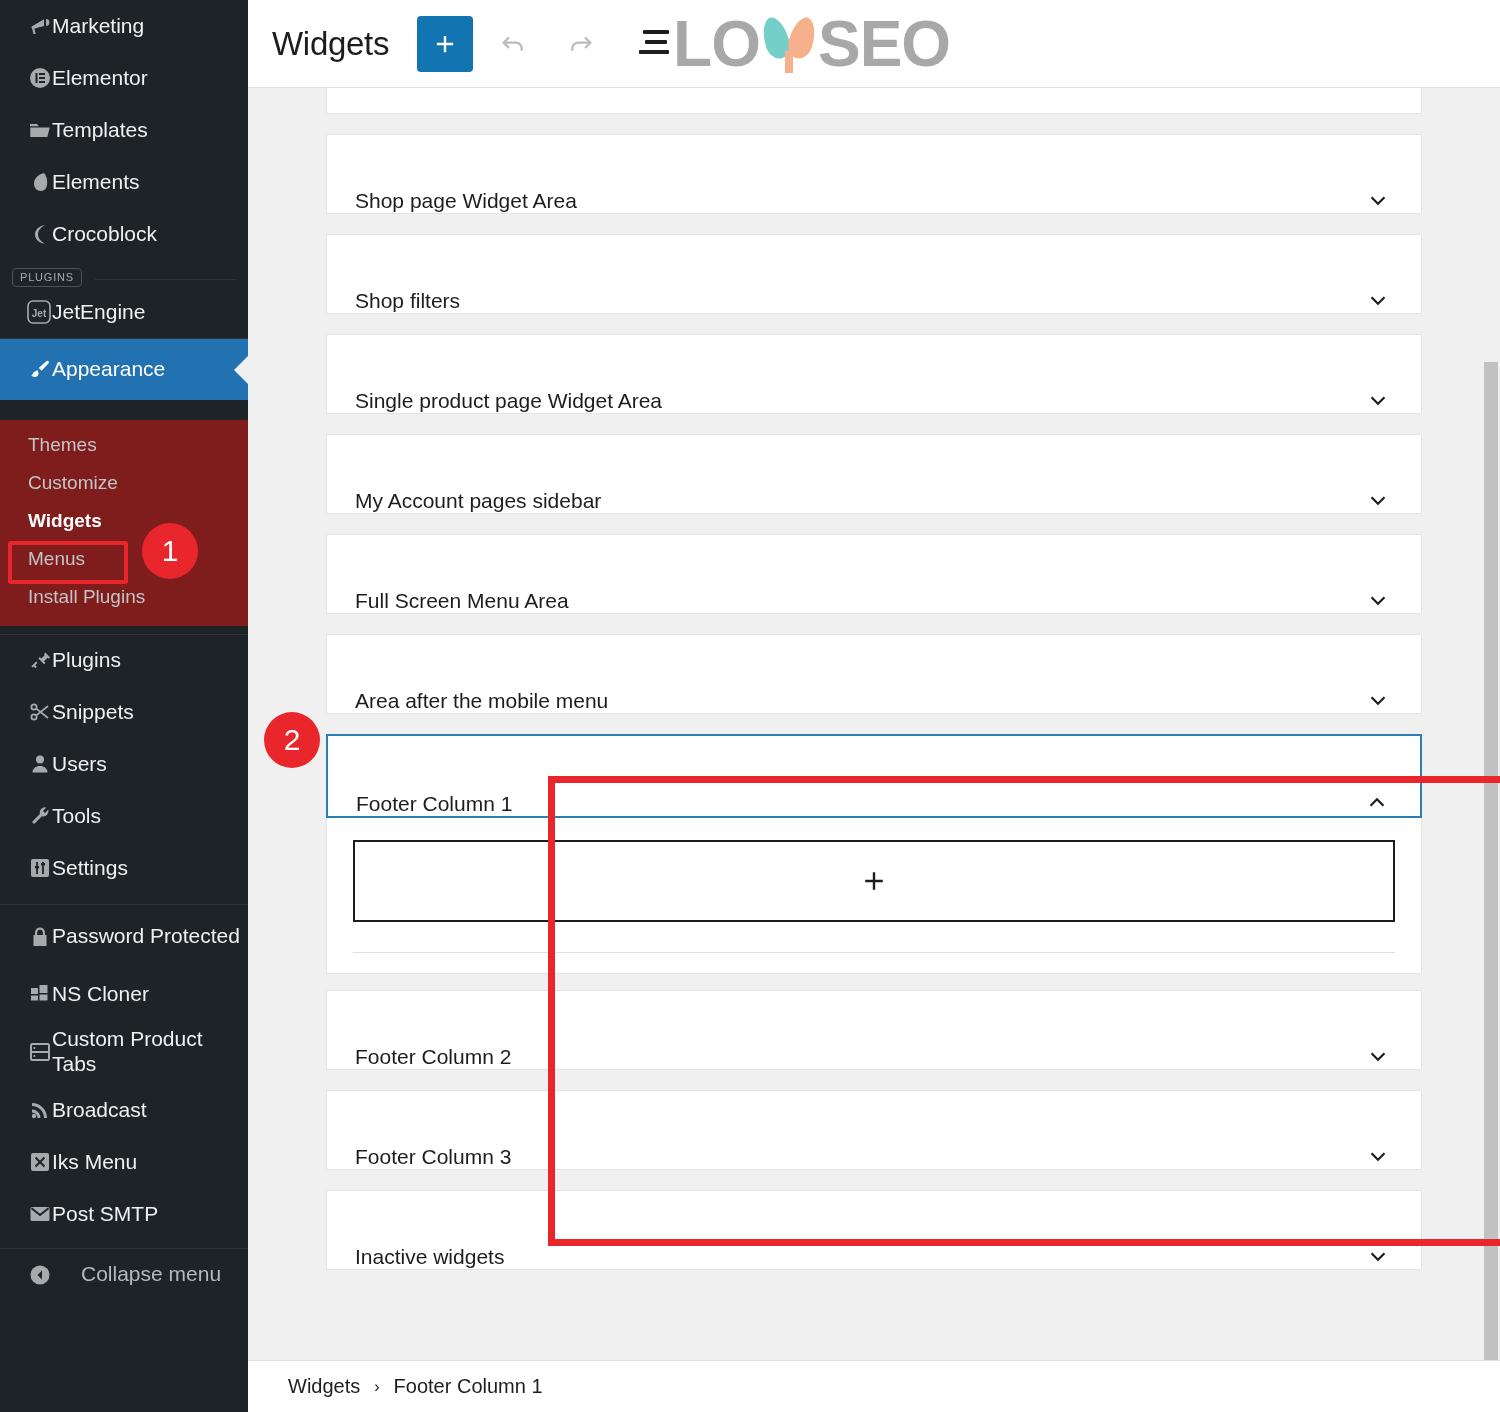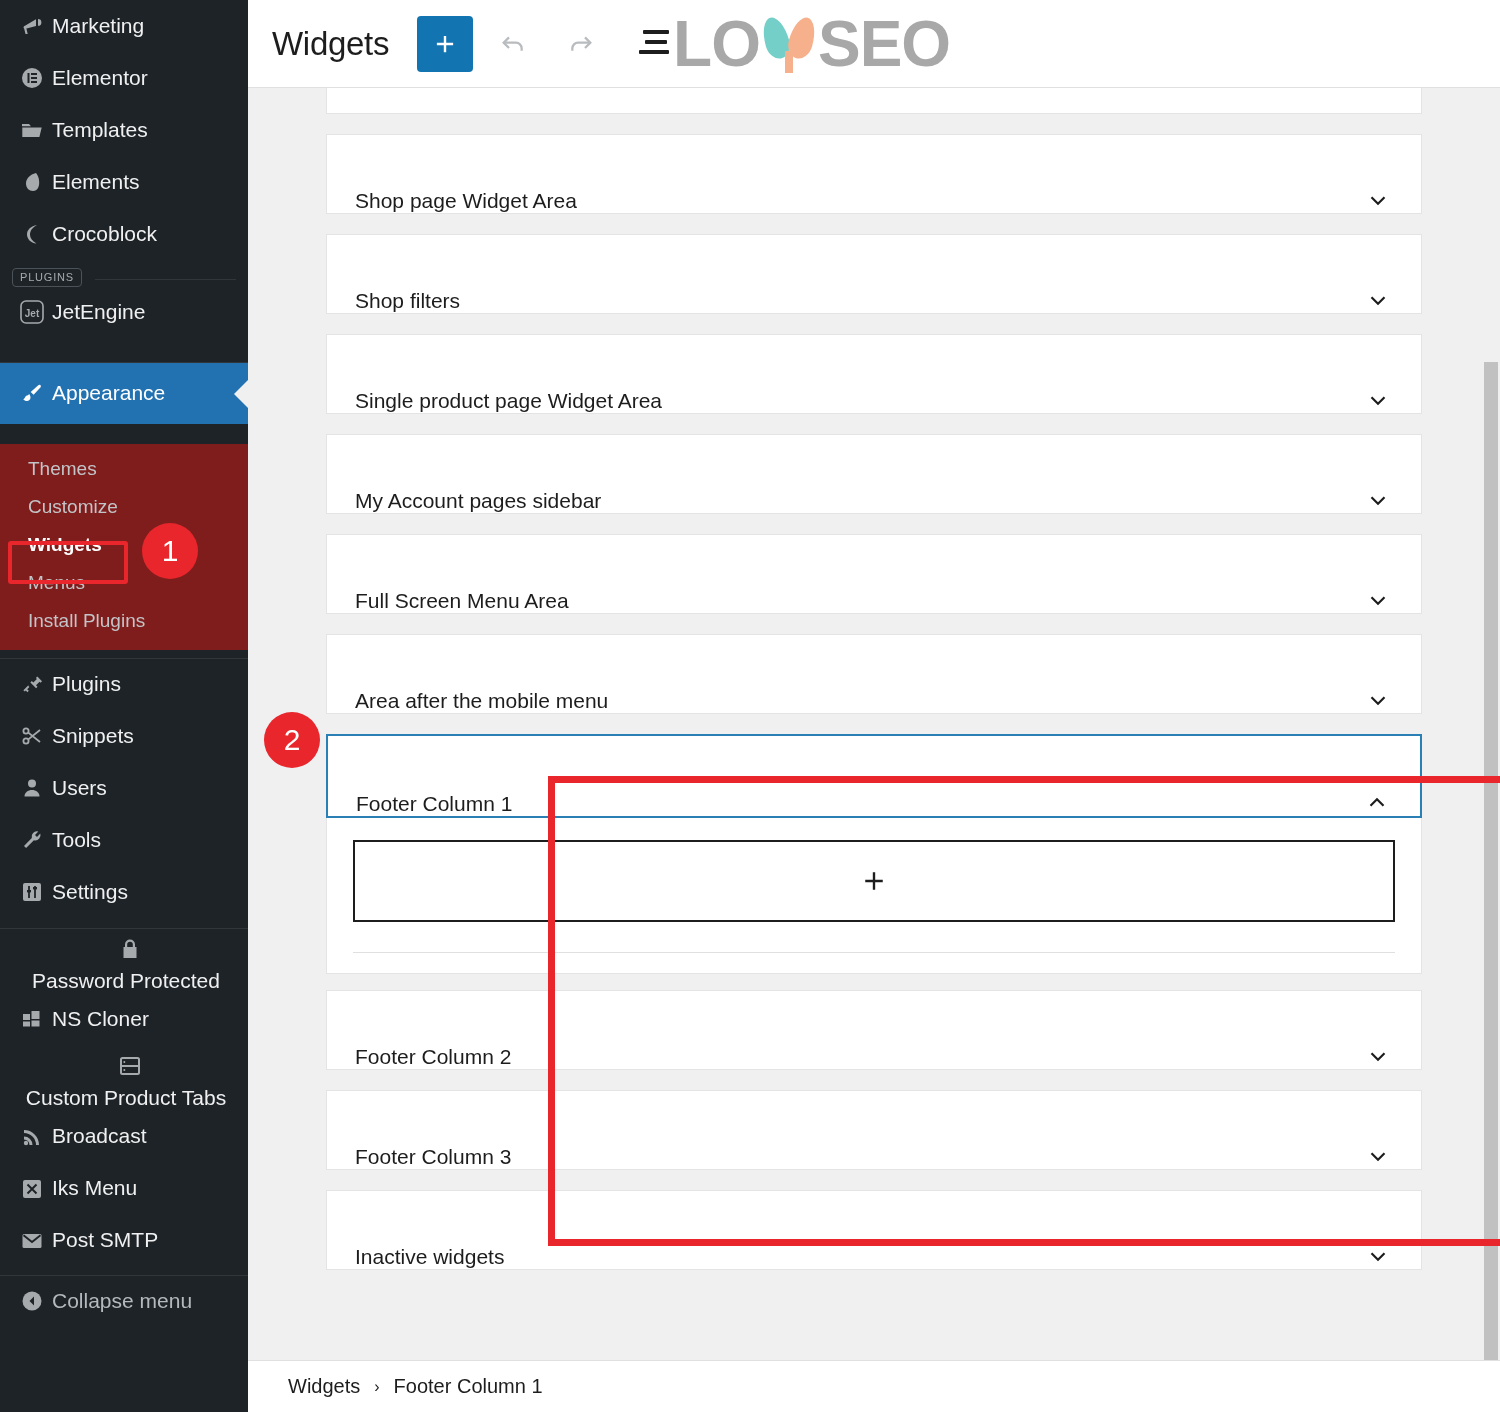--- a/index.html
+++ b/index.html
@@ -23,27 +23,27 @@
     display: flex; align-items: center;
     padding: 0 0 0 12px;
     min-height: 52px;
     color: #f0f0f1;
     font-size: 21px;
     position: relative;
     cursor: pointer;
   }
   .menu-item .mi-ico {
     width: 40px; flex: 0 0 40px;
-    display: flex; align-items: center; justify-content: center;
+    display: flex; align-items: center; justify-content: flex-end;
     color: #a7aaad;
   }
   .menu-item .mi-label { line-height: 1.18; padding-right: 8px; }
-  .menu-item.tall { min-height: 64px; flex-direction: column; }
+  .menu-item.tall { min-height: 64px; }
   .menu-item.active {
-    background: #2271b1; color: #fff; margin-top: 24px;
+    background: #2271b1; color: #fff;
   }
   .menu-item.active .mi-ico { color: #fff; }
   .menu-item.active::after {
     content: "";
     position: absolute; right: 0; top: 50%;
     transform: translateY(-50%);
     border-style: solid;
     border-width: 14px 14px 14px 0;
     border-color: transparent #f0f0f1 transparent transparent;
   }
@@ -372,21 +372,21 @@
     <div class="menu-item">
       <span class="mi-ico">
         <svg width="24" height="24" viewBox="0 0 24 24">
             <rect x="2.5" y="5" width="19" height="14" rx="1.5" fill="currentColor"></rect>
             <path d="M3.5 6.2L12 13l8.5-6.8" stroke="#1d2327" stroke-width="1.9" fill="none"></path>
           </svg>
       </span>
       <span class="mi-label">Post SMTP</span>
     </div>
 
-    <div class="menu-item sep-top" style="margin-top:8px; color:#b4b9be;">
+    <div class="menu-item sep-top" style="margin-top:8px; color:#b4b9be;gap:29px;">
       <span class="mi-ico">
         <svg width="24" height="24" viewBox="0 0 24 24">
             <circle cx="12" cy="12" r="9.5" fill="currentColor"></circle>
             <path d="M14 7.5L9.5 12l4.5 4.5z" fill="#1d2327"></path>
           </svg>
       </span>
       <span class="mi-label">Collapse menu</span>
     </div>
 
     <div class="widgets-hl"></div>

